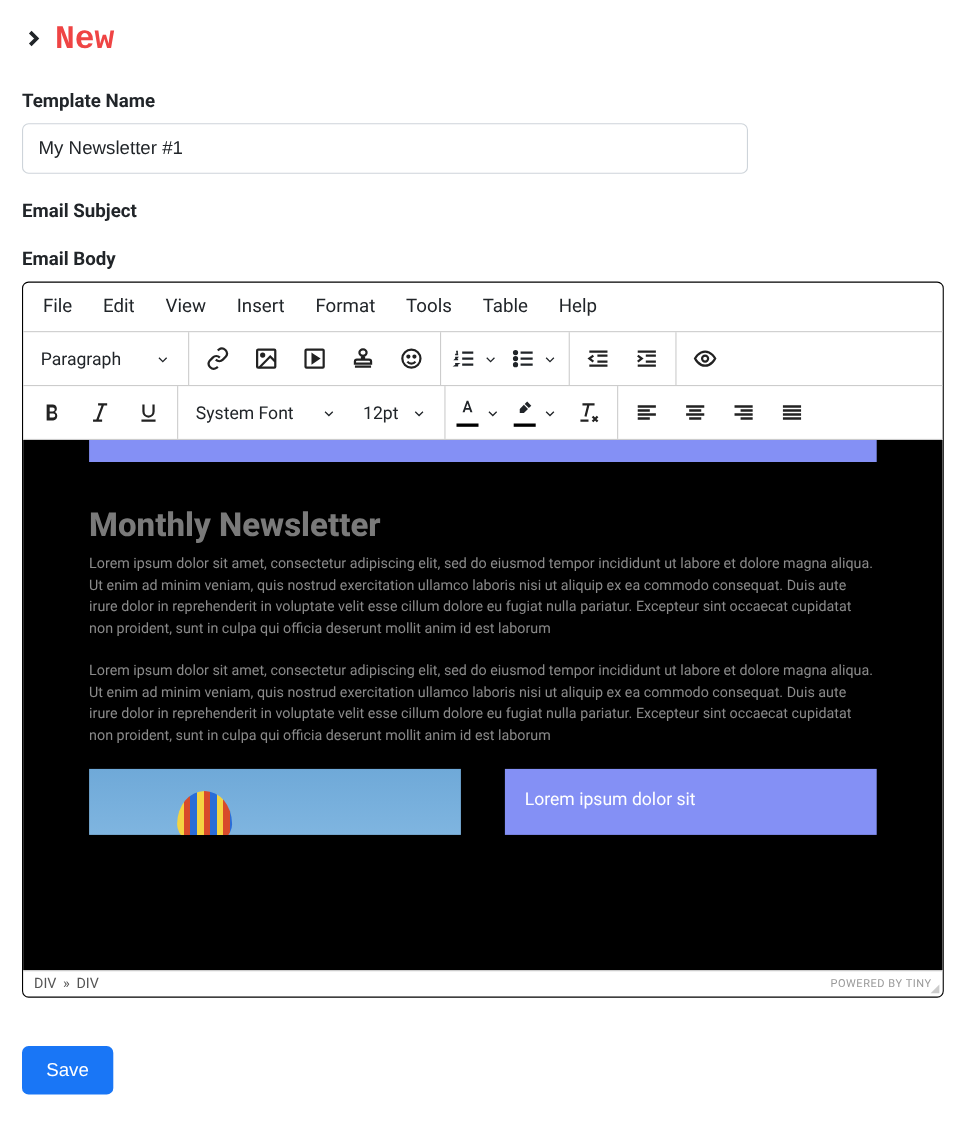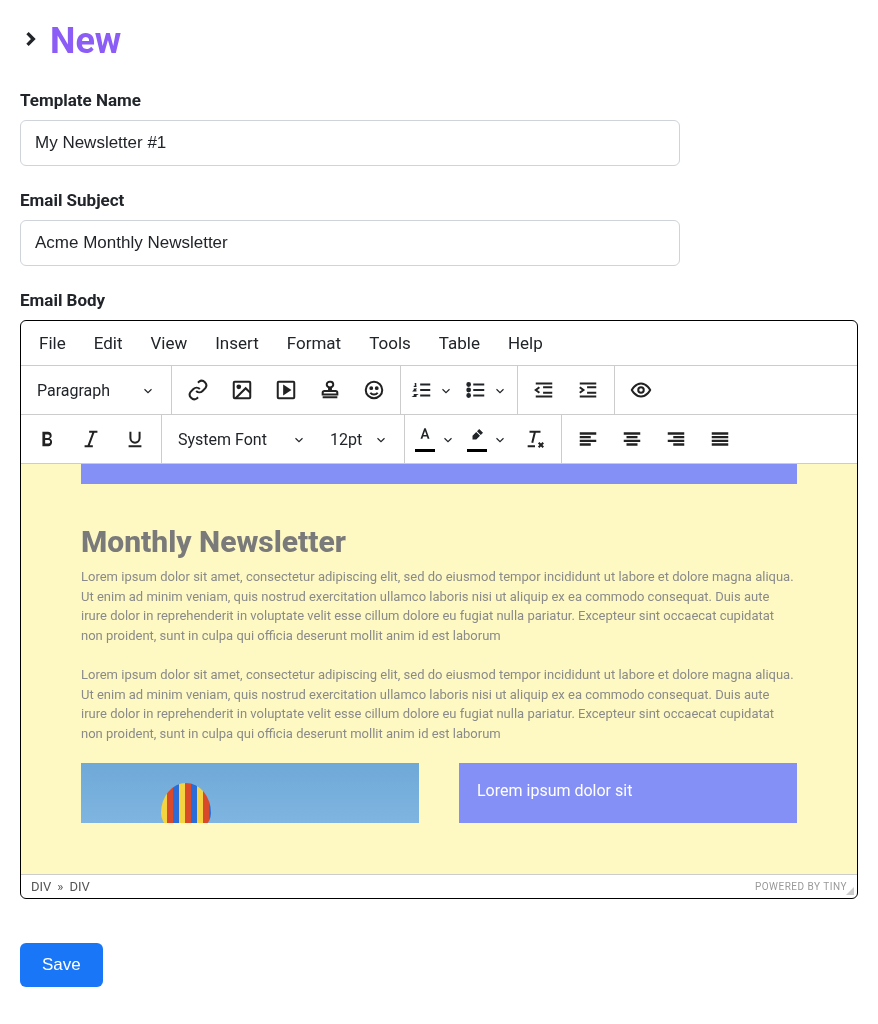--- a/index.html
+++ b/index.html
@@ -1,39 +1,39 @@
 <!DOCTYPE html>
 <html><head>
 <meta charset="utf-8">
 <style>
 * { box-sizing: border-box; margin: 0; padding: 0; }
 body { font-family: -apple-system, BlinkMacSystemFont, "Segoe UI", Roboto, sans-serif; padding: 20px; color: #212529; background: #fff; }
 .breadcrumb { display: flex; align-items: center; gap: 10px; margin-bottom: 28px; }
 .breadcrumb-link { color: #1976f6; font-size: 30px; font-weight: 700; text-decoration: none; cursor: pointer; }
 .breadcrumb-sep { font-size: 24px; color: #212529; font-weight: 700; }
-.breadcrumb-current { font-size: 36px; font-weight: 700; color: #8b5cf6; }
+.breadcrumb-current { font-size: 30px; font-weight: 700; color: #ef4444; font-family: Liberation Mono, monospace; }
 .form-group { margin-bottom: 24px; }
 .form-label { display: block; font-weight: 700; font-size: 17px; margin-bottom: 10px; color: #212529; }
 .form-input { width: 660px; max-width: 100%; padding: 12px 14px; font-size: 17px; border: 1px solid #ced4da; border-radius: 6px; color: #212529; background: #fff; }
 .editor { border: 1px solid #000000; border-radius: 6px; overflow: hidden; width: 100%; }
 .menubar { display: flex; gap: 28px; padding: 12px 18px; border-bottom: 1px solid #ccc; font-size: 17px; }
 .menubar span { cursor: pointer; }
 .toolbar { display: flex; flex-wrap: wrap; border-bottom: 1px solid #ccc; }
 .tb-row { display: flex; width: 100%; }
 .tb-row + .tb-row { border-top: 1px solid #ccc; }
 .tb-group { display: flex; align-items: center; padding: 8px 10px; gap: 12px; }
 .tb-group + .tb-group { border-left: 1px solid #ccc; }
 .tb-btn { display: flex; align-items: center; justify-content: center; width: 32px; height: 32px; cursor: pointer; color: #222; }
 .tb-btn svg { width: 22px; height: 22px; }
 .tb-select { display: flex; align-items: center; gap: 8px; cursor: pointer; font-size: 16px; padding: 4px 6px; }
 .tb-select .chev { width: 14px; height: 14px; }
 .tb-split { display: flex; align-items: center; gap: 2px; cursor: pointer; }
 .tb-split .chev { width: 14px; height: 14px; margin-left: 4px; }
 .chev svg { width: 14px; height: 14px; }
-.editor-content { height: 410px; overflow-y: auto; background: #fef9c3; padding: 0; position: relative; }
+.editor-content { height: 482px; overflow-y: auto; background: #000000; padding: 0; position: relative; }
 .email-wrapper { padding: 0 60px; }
 .email-header-bar { background: #8490f5; height: 20px; margin-bottom: 40px; }
 .email-title { font-size: 30px; font-weight: 800; color: #7a7a7a; margin-bottom: 8px; }
 .email-subtitle { font-style: italic; font-size: 18px; color: #7a7a7a; margin-bottom: 30px; }
 .email-para { font-size: 13px; color: #8a8a8a; line-height: 1.5; margin-bottom: 20px; }
 .email-cols { display: flex; gap: 40px; margin-top: 10px; }
 .email-col { flex: 1; }
 .email-img { width: 100%; height: 60px; background: linear-gradient(#6fa9d8, #7fb5e0); position: relative; overflow: hidden; }
 .balloon { position: absolute; bottom: -10px; left: 80px; width: 50px; height: 50px; border-radius: 50% 50% 50% 50% / 60% 60% 40% 40%; background: repeating-linear-gradient(90deg, #f5d442 0 6px, #d84a2a 6px 12px, #2a6dd8 12px 18px); }
 .email-box { background: #8490f5; color: #fff; padding: 18px; font-size: 16px; height: 60px; overflow: hidden; }
@@ -65,21 +65,20 @@
 
 
 <div class="form-group">
   <label class="form-label">Template Name</label>
   <input class="form-input" type="text" value="My Newsletter #1" style="">
 </div>
 
 
 <div class="form-group">
   <label class="form-label">Email Subject</label>
-  <input class="form-input" type="text" value="Acme Monthly Newsletter" style="">
 </div>
 
 
 <div class="form-group">
   <label class="form-label">Email Body</label>
 
   <div class="editor">
 
     <div class="menubar">
       <span>File</span>

